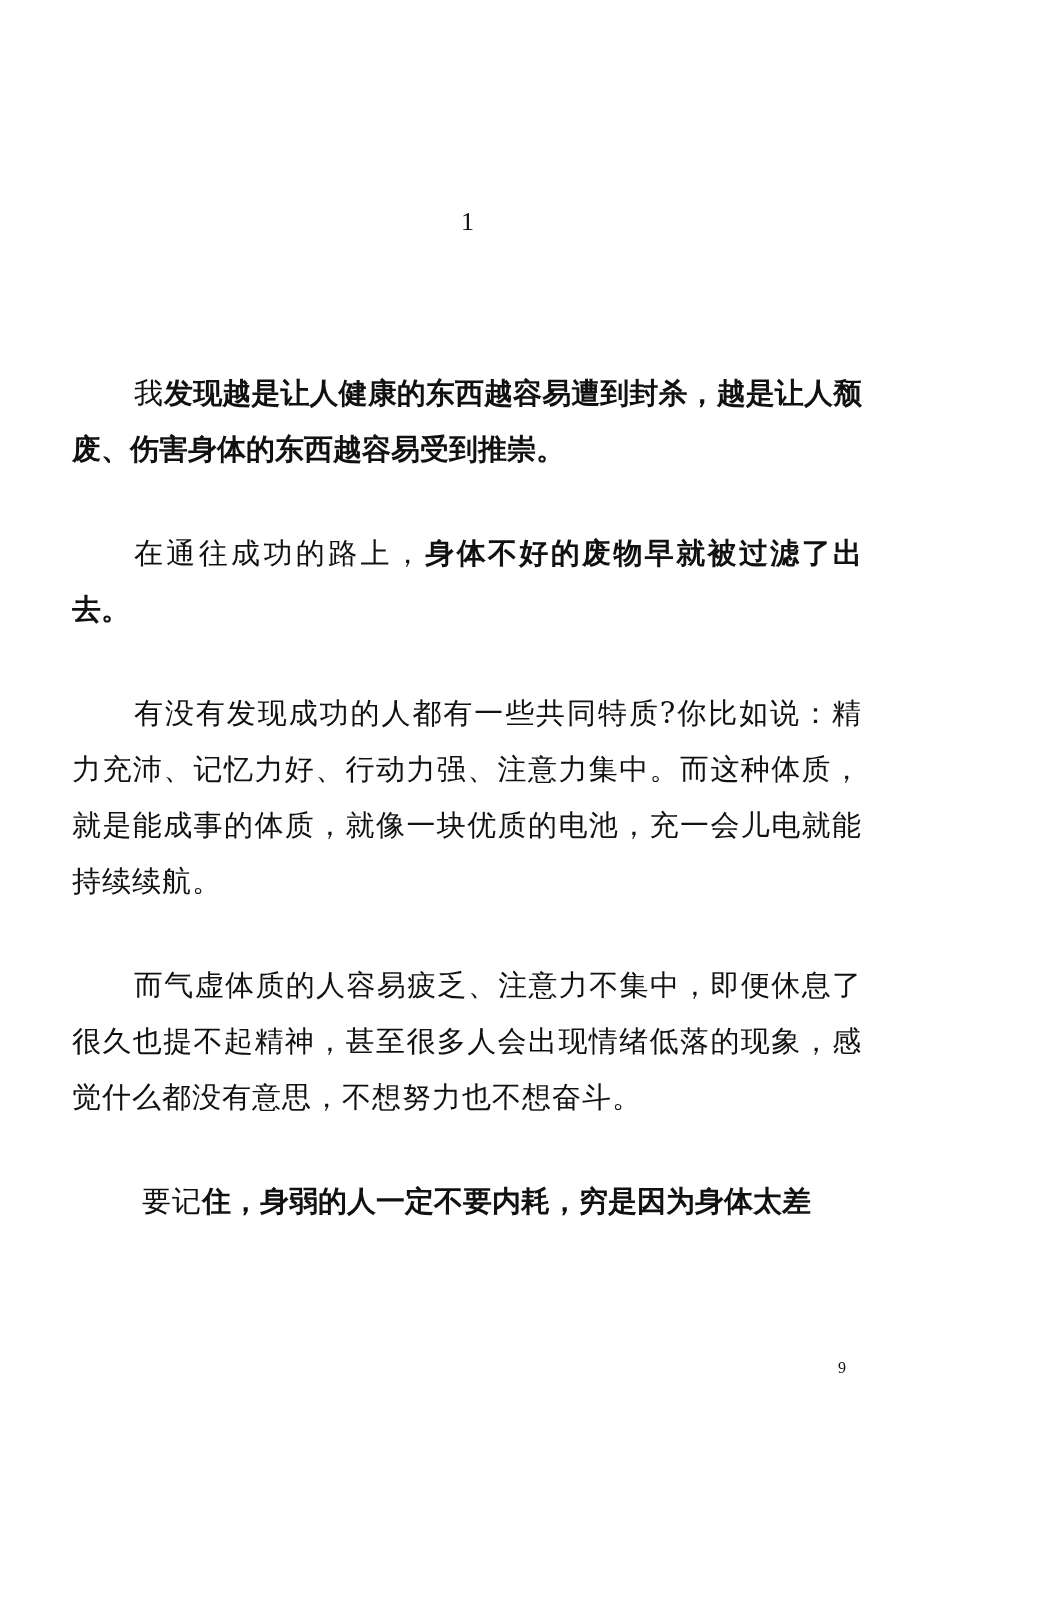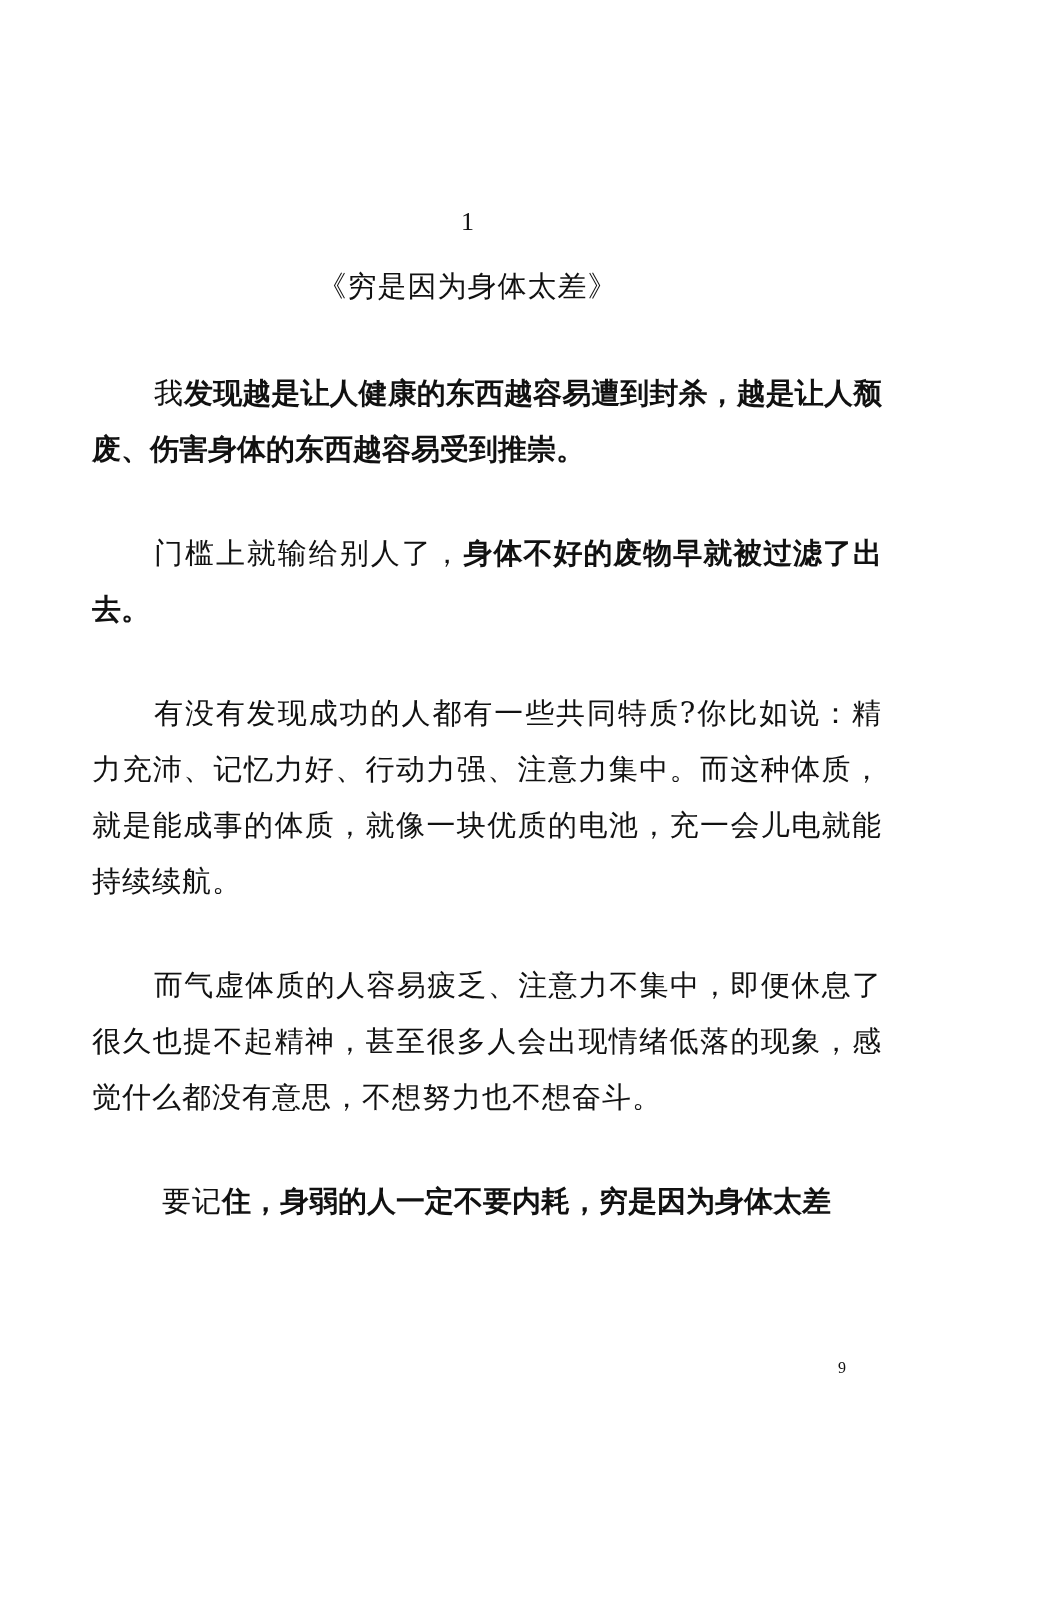--- a/index.html
+++ b/index.html
@@ -38,21 +38,21 @@
       left: 0;
       width: 935px;
       top: 267px;
       text-align: center;
       font-size: 29px;
       line-height: 38px;
       letter-spacing: 1px;
     }
     .body-text {
       position: absolute;
-      left: 92px;
+      left: 72px;
       width: 790px;
       top: 365px;
     }
     .para {
       font-size: 29px;
       line-height: 56px;
       margin: 0 0 48px 0;
       text-indent: 62px;
       letter-spacing: 1px;
       text-align: justify;
@@ -77,27 +77,26 @@
       font-family: "Liberation Serif", "DejaVu Serif", serif;
     }
   </style>
 </head>
 <body>
 
 <div class="page">
 
   <div class="chapter-number">1</div>
 
-  <div class="chapter-title">《穷是因为身体太差》</div>
 
   <div class="body-text">
 
     <p class="para p1"><span class="normal">我</span><span class="bold">发现越是让人健康的东西越容易遭到封杀，越是让人颓废、伤害身体的东西越容易受到推崇。</span></p>
 
-    <p class="para p2"><span class="normal">门槛上就输给别人了，</span><span class="bold">身体不好的废物早就被过滤了出去。</span></p>
+    <p class="para p2"><span class="normal">在通往成功的路上，</span><span class="bold">身体不好的废物早就被过滤了出去。</span></p>
 
     <p class="para p3"><span class="normal">有没有发现成功的人都有一些共同特质?你比如说：精力充沛、记忆力好、行动力强、注意力集中。而这种体质，就是能成事的体质，就像一块优质的电池，充一会儿电就能持续续航。</span></p>
 
     <p class="para p4"><span class="normal">而气虚体质的人容易疲乏、注意力不集中，即便休息了很久也提不起精神，甚至很多人会出现情绪低落的现象，感觉什么都没有意思，不想努力也不想奋斗。</span></p>
 
 
     <p class="para p7"><span class="normal">要记</span><span class="bold">住，身弱的人一定不要内耗，穷是因为身体太差</span></p>
 
   </div>
 

